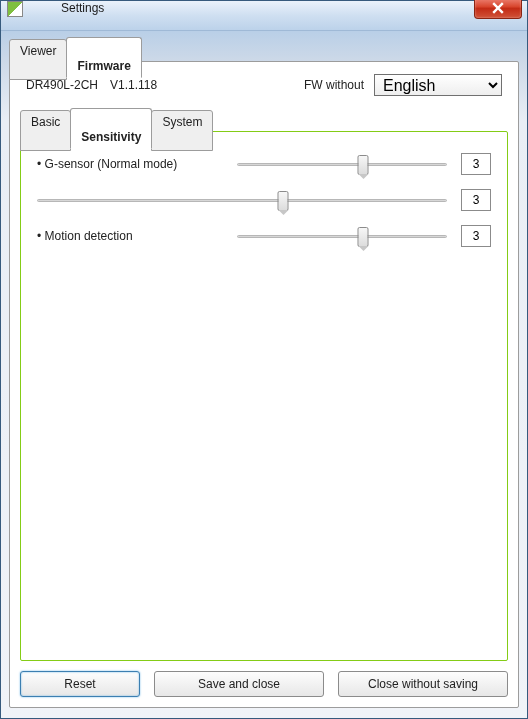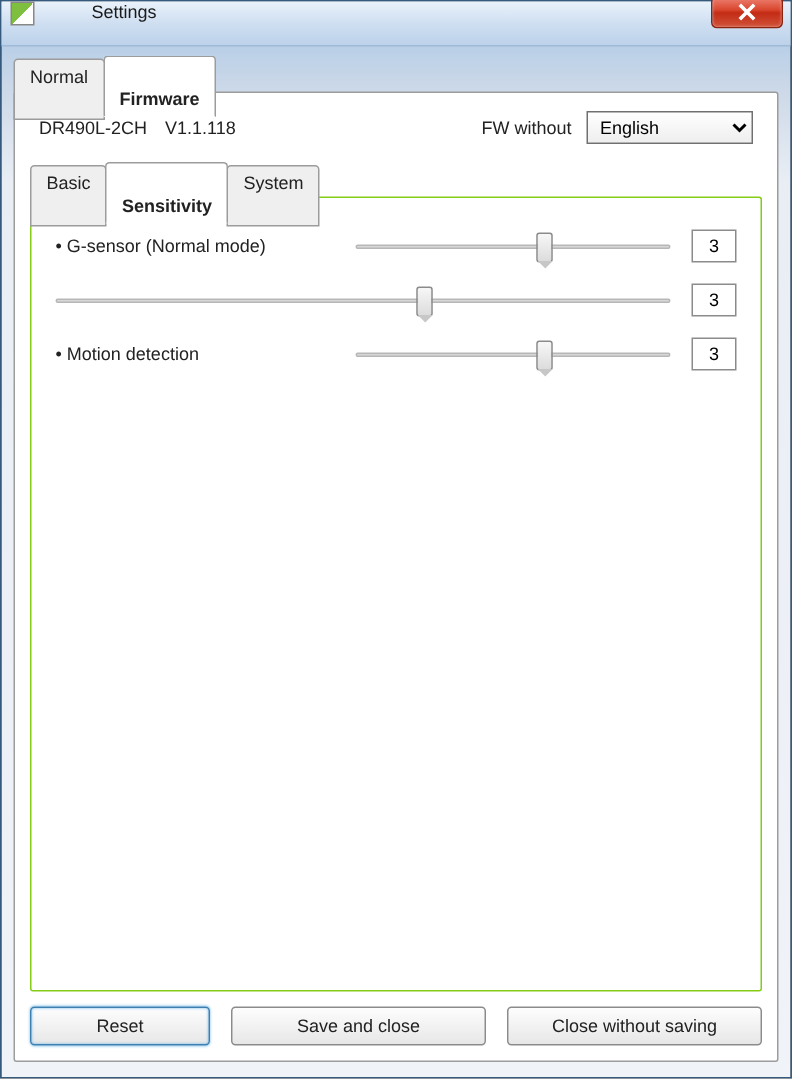--- a/index.html
+++ b/index.html
@@ -52,21 +52,21 @@
     border-radius: 2px; padding: 10px 12px 12px;
   }
   .fw-header {
     display: flex; align-items: center; font-size: 12px; color: #222;
     padding: 2px 4px 10px;
   }
   .fw-model { }
   .fw-ver { margin-left: 12px; }
   .fw-lang-lbl { margin-left: auto; margin-right: 10px; }
   .fw-lang-sel {
-    width: 111px; height: 22px; font-size: 12px; border: 1px solid #707070;
+    width: 128px; height: 22px; font-size: 16px; border: 1px solid #707070;
     background: linear-gradient(#fff,#eee); padding: 1px 4px;
   }
   .inner-tabs { position: absolute; left: 10px; right: 10px; top: 46px; bottom: 46px; }
   .inner-panel {
     border: 1px solid #84cc16; background: #fff;
     position: absolute; left: 0; right: 0; top: 23px; bottom: 0;
     border-radius: 2px; padding: 18px 16px;
   }
   .row { display: flex; align-items: center; height: 28px; margin-bottom: 8px; }
   .row .lbl { font-size: 12px; color: #222; width: 200px; }
@@ -124,21 +124,21 @@
     <div class="close-btn">
       <svg viewBox="0 0 10 10">
         <path d="M1 1 L9 9 M9 1 L1 9" stroke="#fff" stroke-width="2" fill="none"></path>
       </svg>
     </div>
   </div>
 
   <div class="client">
     <div class="outer-tabs">
       <div class="tab-strip">
-        <div class="tab">Normal</div>
+        <div class="tab">Viewer</div>
         <div class="tab active">Firmware</div>
       </div>
       <div class="tab-panel">
 
         <div class="fw-header">
           <span class="fw-model">DR490L-2CH</span>
           <span class="fw-ver">V1.1.118</span>
           <span class="fw-lang-lbl">FW without</span>
           <select class="fw-lang-sel">
             <option>English</option>

